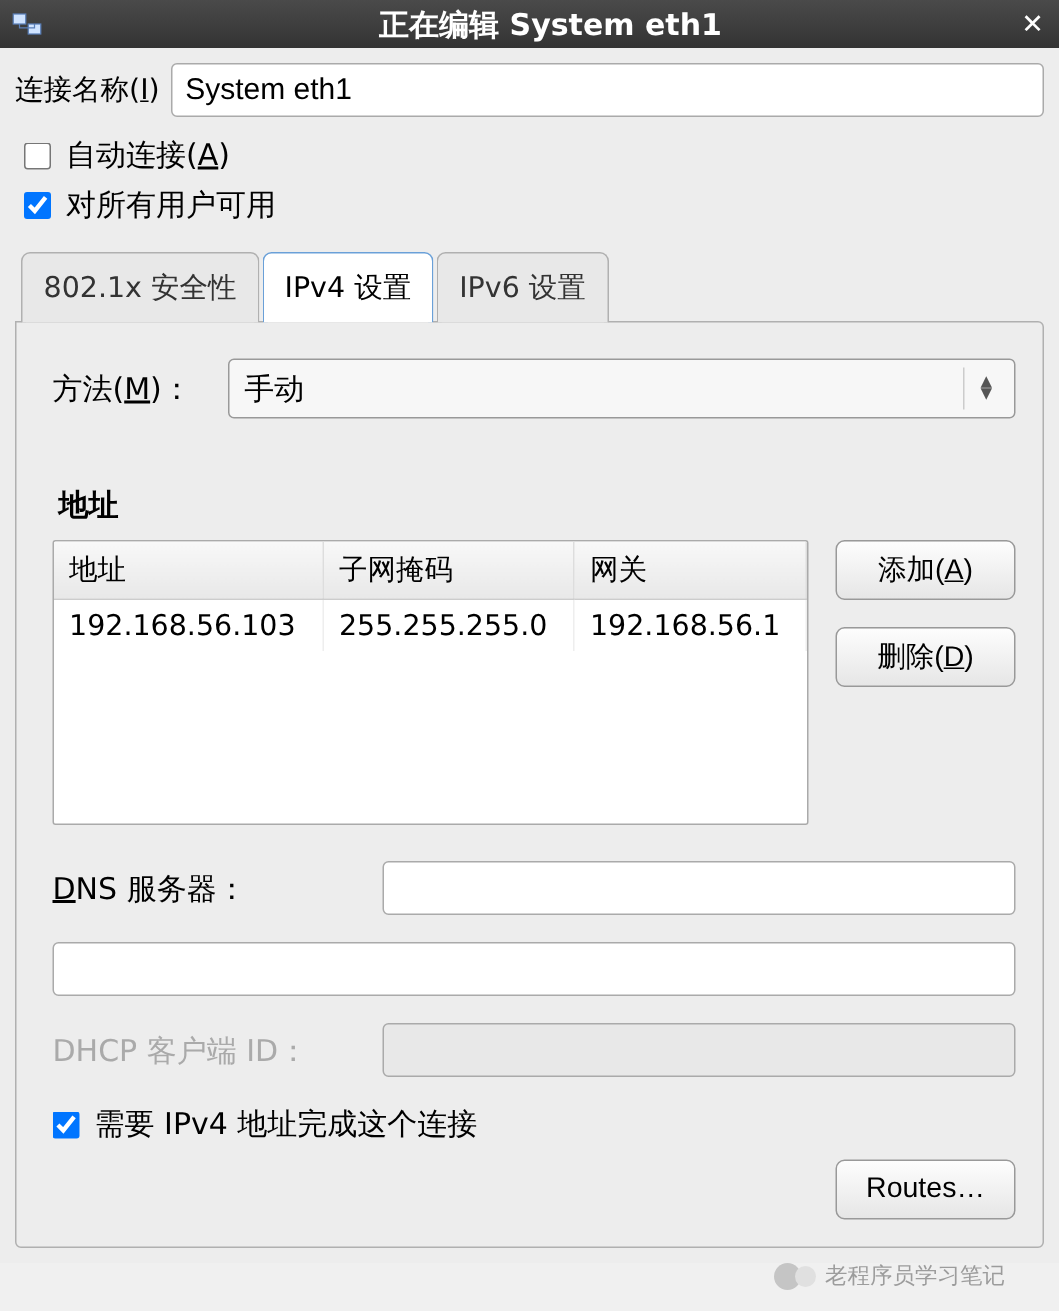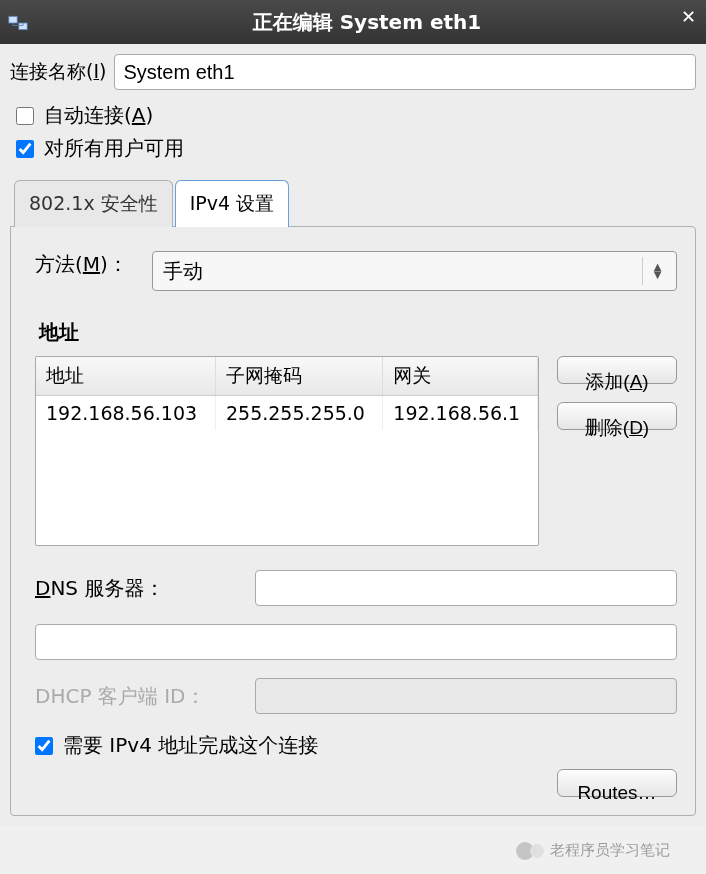--- a/index.html
+++ b/index.html
@@ -8,21 +8,21 @@
       font-size: 18px;
       background: #f0f0f0;
       width: 706px;
       height: 874px;
       overflow: hidden;
     }
     .window { width: 706px; background: #ededed; }
     .titlebar {
       background: linear-gradient(#4a4a4a, #333);
       color: #fff;
-      height: 44px;
+      height: 32px;
       display: flex;
       align-items: center;
       padding: 0 8px;
       position: relative;
     }
     .titlebar .app-icon {
       width: 20px; height: 16px; margin-right: 8px;
       display: inline-block;
     }
     .titlebar .title {
@@ -52,21 +52,21 @@
       font-size: 19px; cursor: pointer; color: #333;
     }
     .tab.active {
       background: #fff; border-color: #6aa0d8; color: #000;
       position: relative; z-index: 2;
     }
     .tab-panel {
       border: 1px solid #b0b0b0; border-radius: 0 4px 4px 4px;
       background: #ededed; padding: 24px 18px 18px 24px; margin-top: -1px;
     }
-    .method-row { display: flex; align-items: flex-start; margin-bottom: 28px; }
+    .method-row { display: flex; align-items: center; margin-bottom: 44px; }
     .method-label { font-size: 20px; margin-right: 24px; }
     .select-wrap {
       flex: 1; display: flex; align-items: center;
       border: 1px solid #999; border-radius: 4px; background: #f7f7f7;
       height: 40px; padding: 15px 10px; justify-content: space-between;
     }
     .select-wrap .sel-val { font-size: 20px; }
     .select-wrap .spinner {
       width: 24px; height: 28px; display: flex; flex-direction: column;
       justify-content: center; align-items: center; font-size: 10px;
@@ -81,23 +81,23 @@
     }
     .addr-table table { width: 100%; border-collapse: collapse; }
     .addr-table th {
       text-align: left; font-weight: normal; font-size: 19px;
       padding: 6px 10px; background: linear-gradient(#f8f8f8,#e8e8e8);
       border-right: 1px solid #ddd; border-bottom: 1px solid #ccc;
     }
     .addr-table td { padding: 6px 10px; font-size: 19px; border-right: 1px solid #eee; }
     .addr-buttons { display: flex; flex-direction: column; gap: 18px; }
     .btn {
-      min-width: 120px; height: 28px; border: 1px solid #999;
+      min-width: 120px; height: 40px; border: 1px solid #999;
       border-radius: 6px; background: linear-gradient(#fdfdfd,#e6e6e6);
-      font-size: 19px; cursor: pointer; padding: 12px 14px;
+      font-size: 19px; cursor: pointer; padding: 0 14px;
     }
     .form-row { display: flex; align-items: center; margin-bottom: 18px; }
     .form-row .flabel { width: 220px; font-size: 20px; }
     .form-row .flabel.disabled { color: #aaa; }
     .form-row input[type="text"].field {
       flex: 1; height: 36px; border: 1px solid #aaa; border-radius: 4px;
       background: #fff; padding: 4px 8px; font-size: 18px;
     }
     .form-row input[type="text"].field.disabled { background: #e8e8e8; color: #aaa; }
     .routes-row { display: flex; justify-content: flex-end; margin-top: 10px; }
@@ -140,20 +140,21 @@
       </label>
     </div>
     <div class="checkbox-row">
       <input type="checkbox" checked="" style="">
       <label>对所有用户可用</label>
     </div>
 
     <div class="tabs">
       <div class="tab">802.1x 安全性</div>
       <div class="tab active">IPv4 设置</div>
+      <div class="tab">IPv6 设置</div>
     </div>
 
     <div class="tab-panel">
       <div class="method-row">
         <span class="method-label">
           <span>方法(</span><span class="underline">M</span><span>)：</span>
         </span>
         <div class="select-wrap">
           <span class="sel-val">手动</span>
           <span class="spinner">

